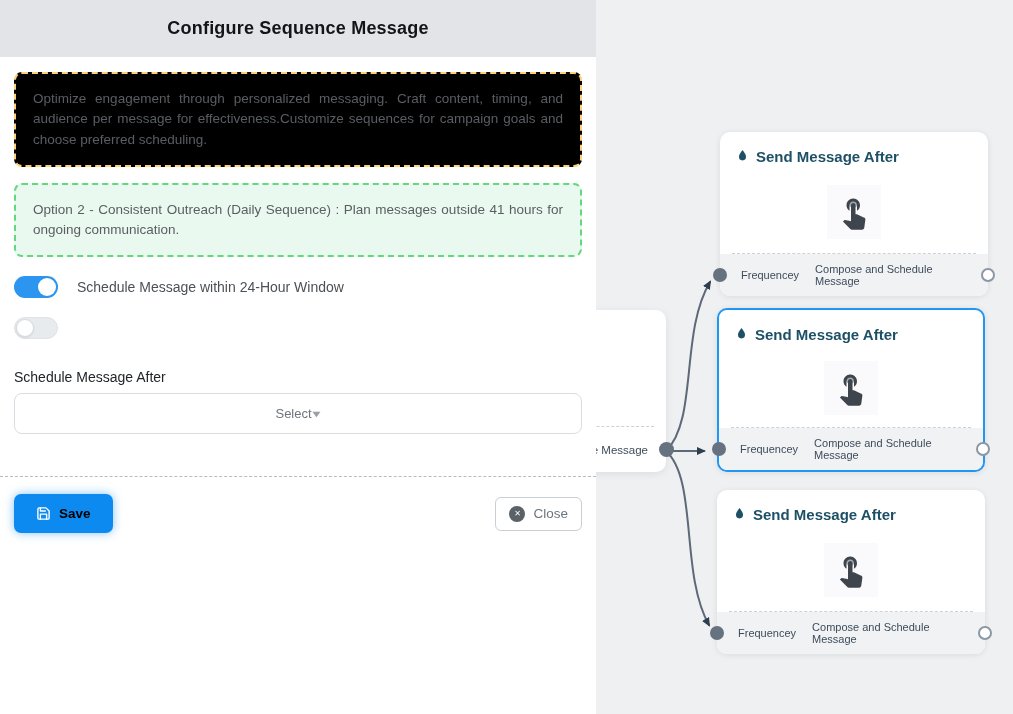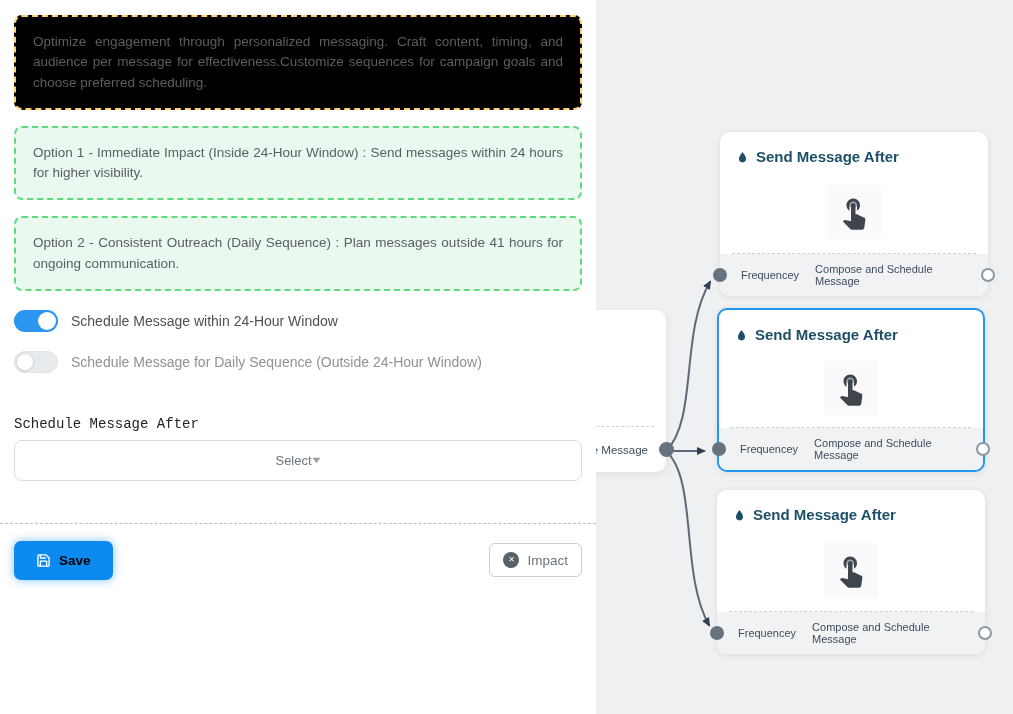--- a/index.html
+++ b/index.html
@@ -11,31 +11,31 @@
   .panel { width:596px; height:714px; background:#fff; flex:none; position:relative; z-index:5; }
   .panel-header { height:57px; background:#e3e4e8; display:flex; align-items:center; justify-content:center; }
   .panel-header h1 { font-size:18px; font-weight:700; color:#121416; letter-spacing:.2px; }
   .panel-body { padding:15px 14px 0 14px; }
 
   .info-box { border-radius:8px; padding:15px 17px; font-size:13.5px; line-height:1.5; text-align:justify; color:#5a5e62; margin-bottom:16px; }
   .info-box p { display:inline; }
   .info-yellow { background:#000000; border:2px dashed #ffd077; }
   .info-green { background:#eaf9f0; border:2px dashed #62d97c; }
 
-  .toggle-row { display:flex; align-items:center; gap:13px; margin:19px 0; }
+  .toggle-row { display:flex; align-items:center; gap:19px; margin:19px 0; }
   .toggle { width:44px; height:22px; border-radius:12px; position:relative; flex:none; cursor:pointer; }
   .toggle .knob { position:absolute; width:18px; height:18px; border-radius:50%; background:#fff; top:2px; }
   .toggle-on { background:#2b95ef; }
   .toggle-on .knob { right:2px; }
   .toggle-off { background:#e8ebee; border:1px solid #dfe2e6; }
   .toggle-off .knob { left:1px; top:1px; border:1px solid #d6dade; box-shadow:0 1px 2px rgba(0,0,0,.08); }
   .toggle-label { font-size:14px; color:#4b5157; }
   .toggle-label.muted { color:#8d9297; }
 
-  .field-label { margin-top:43px; font-size:14px; color:#212529;font-family:Liberation Mono, monospace; }
+  .field-label { margin-top:30px; font-size:14px; color:#212529; }
   .select-box { margin-top:8px; height:41px; background:#fff; border:1px solid #d9dde2; border-radius:8px; display:flex; align-items:center; justify-content:center; padding:0 21px; cursor:pointer; }
   .select-value { font-size:13px; color:#6c757d; }
   .caret { font-size:9px; color:#98a0a8; transform:scaleX(1.5); }
 
   .dashed-divider { border-top:1px dashed #b6bcc3; margin:42px -14px 0 -14px; }
 
   .actions { display:flex; align-items:center; justify-content:space-between; margin-top:17px; }
   .btn-save { display:inline-flex; align-items:center; gap:8px; background:#0d8af0; border:none; border-radius:7px; color:#000000; font-family:inherit; font-weight:700; font-size:13.5px; padding:12px 22px; cursor:pointer; box-shadow:0 0 10px rgba(13,138,240,.5); }
   .btn-close { display:inline-flex; align-items:center; gap:8px; background:#fff; border:1px solid #c9cfd5; border-radius:6px; color:#6c757d; font-family:inherit; font-size:13.5px; padding:8px 13px; cursor:pointer; }
   .close-circle { width:16px; height:16px; border-radius:50%; background:#5a6268; color:#fff; font-size:8px; line-height:1; display:flex; align-items:center; justify-content:center; flex:none; }
@@ -43,67 +43,66 @@
   
   .canvas { flex:1; position:relative; background:#eef0f2; overflow:hidden; }
 
   .edges { position:absolute; inset:0; z-index:1; pointer-events:none; }
 
   .node { position:absolute; width:268px; height:164px; background:#fff; border-radius:10px; box-shadow:0 1px 6px rgba(0,0,0,.09); z-index:2; cursor:pointer; }
   .node-1 { left:124px; top:132px; }
   .node-2 { left:121px; top:308px; }
   .node-3 { left:121px; top:490px; }
   .node.selected { border:2px solid #2196f3; }
-  .node-header { display:flex; align-items:flex-end; gap:7px; padding:16px 16px 0 16px; color:#1d5066; font-weight:700; font-size:15px; }
+  .node-header { display:flex; align-items:flex-start; gap:7px; padding:16px 16px 0 16px; color:#1d5066; font-weight:700; font-size:15px; }
   .node-body { position:absolute; top:40px; left:0; right:0; bottom:44px; display:flex; align-items:center; justify-content:center; }
   .tap-box { width:54px; height:54px; background:#faf9fc; display:flex; align-items:center; justify-content:center; }
   .node-divider { position:absolute; bottom:42px; left:12px; right:12px; border-top:1px dashed #ccd1d6; }
   .node-footer { position:absolute; left:0; right:0; bottom:0; height:42px; background:#f1f2f4; border-radius:0 0 9px 9px; display:flex; align-items:center; justify-content:space-between; padding:0 17px 0 21px; font-size:11px; color:#3d4c5c;gap:16px; }
 
   .handle { position:absolute; width:14px; height:14px; border-radius:50%; z-index:4; cursor:crosshair; }
   .handle-left { left:-7px; bottom:14px; background:#66727f; }
   .handle-right { right:-7px; bottom:14px; background:#fff; border:2px solid #8b97a3; }
 
   .partial-node { position:absolute; left:-200px; top:310px; width:270px; height:162px; background:#fff; border-radius:10px; box-shadow:0 2px 8px rgba(0,0,0,.08); z-index:2; }
   .pn-divider { position:absolute; bottom:45px; left:12px; right:12px; border-top:1px dashed #ccd1d6; }
   .pn-footer { position:absolute; left:0; right:0; bottom:0; height:45px; display:flex; align-items:center; justify-content:flex-end; padding-right:18px; font-size:11.5px; color:#3d4c5c; }
   .handle-source { position:absolute; right:-8px; bottom:15px; width:15px; height:15px; border-radius:50%; background:#66727f; z-index:4; cursor:crosshair; }
 </style>
 </head>
 <body>
 
 <div class="app">
 
   <div class="panel">
+    <div class="panel-header">
+      <h1>Configure Sequence Message</h1>
+    </div>
     <div class="panel-body">
 
       <div class="info-box info-yellow">
         <p>Optimize engagement through personalized messaging. Craft content, timing, and audience per message for effectiveness.Customize sequences for campaign goals and choose preferred scheduling.</p>
       </div>
 
-      <div class="info-box info-green">
-        <p>Option 1 - Immediate Impact (Inside 24-Hour Window) : Send messages within 24 hours for higher visibility.</p>
-      </div>
 
       <div class="info-box info-green">
         <p>Option 2 - Consistent Outreach (Daily Sequence) : Plan messages outside 41 hours for ongoing communication.</p>
       </div>
 
       <div class="toggle-row">
         <span class="toggle toggle-on">
             <span class="knob"></span>
           </span>
         <span class="toggle-label">Schedule Message within 24-Hour Window</span>
       </div>
 
       <div class="toggle-row">
         <span class="toggle toggle-off">
             <span class="knob"></span>
           </span>
-        <span class="toggle-label muted">Schedule Message for Daily Sequence (Outside 24-Hour Window)</span>
       </div>
 
       <div class="field-label">Schedule Message After</div>
       <div class="select-box">
         <span class="select-value">Select</span>
         <span class="caret">▼</span>
       </div>
 
       <div class="dashed-divider"></div>
 
@@ -111,21 +110,21 @@
         <button class="btn-save">
           <svg width="15" height="15" viewBox="0 0 24 24" fill="none" stroke="#ffffff" stroke-width="2.2" stroke-linecap="round" stroke-linejoin="round">
               <path d="M19 21H5a2 2 0 0 1-2-2V5a2 2 0 0 1 2-2h11l5 5v11a2 2 0 0 1-2 2z"></path>
               <polyline points="17 21 17 13 7 13 7 21"></polyline>
               <polyline points="7 3 7 8 15 8"></polyline>
             </svg>
           <span>Save</span>
         </button>
         <button class="btn-close">
           <span class="close-circle">✕</span>
-          <span>Impact</span>
+          <span>Close</span>
         </button>
       </div>
 
     </div>
   </div>
 
   <div class="canvas">
 
     <div class="partial-node">
       <div class="pn-divider"></div>

